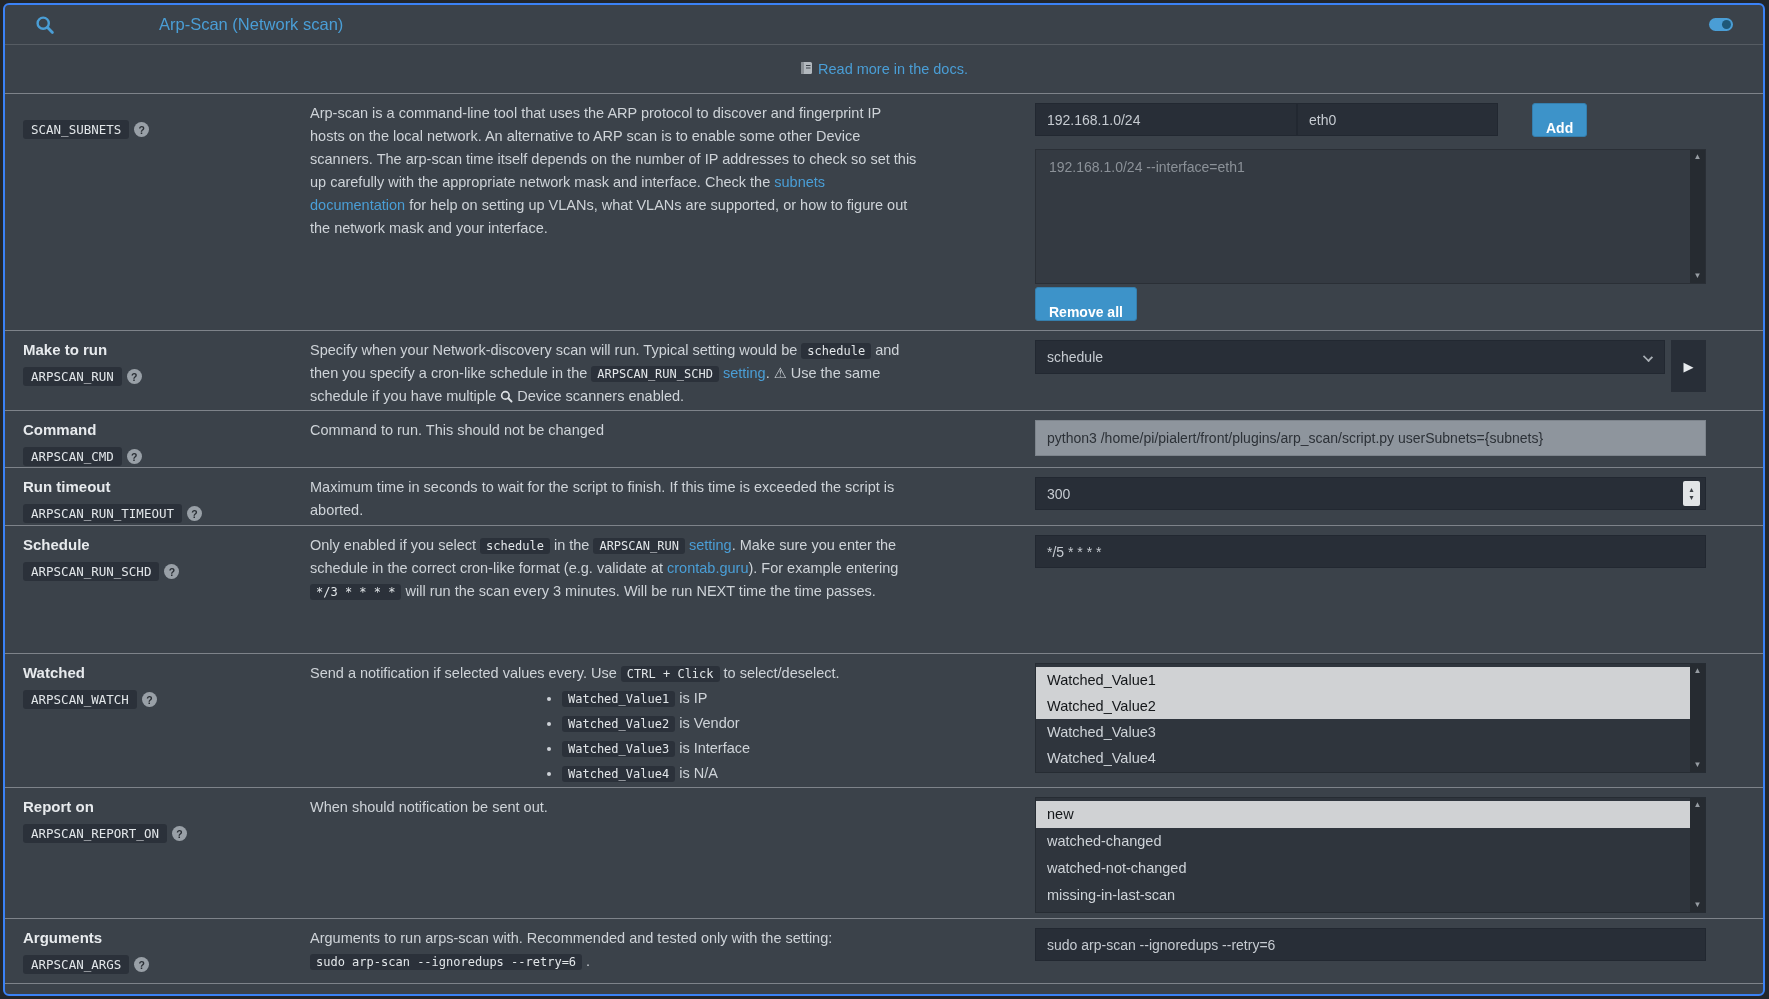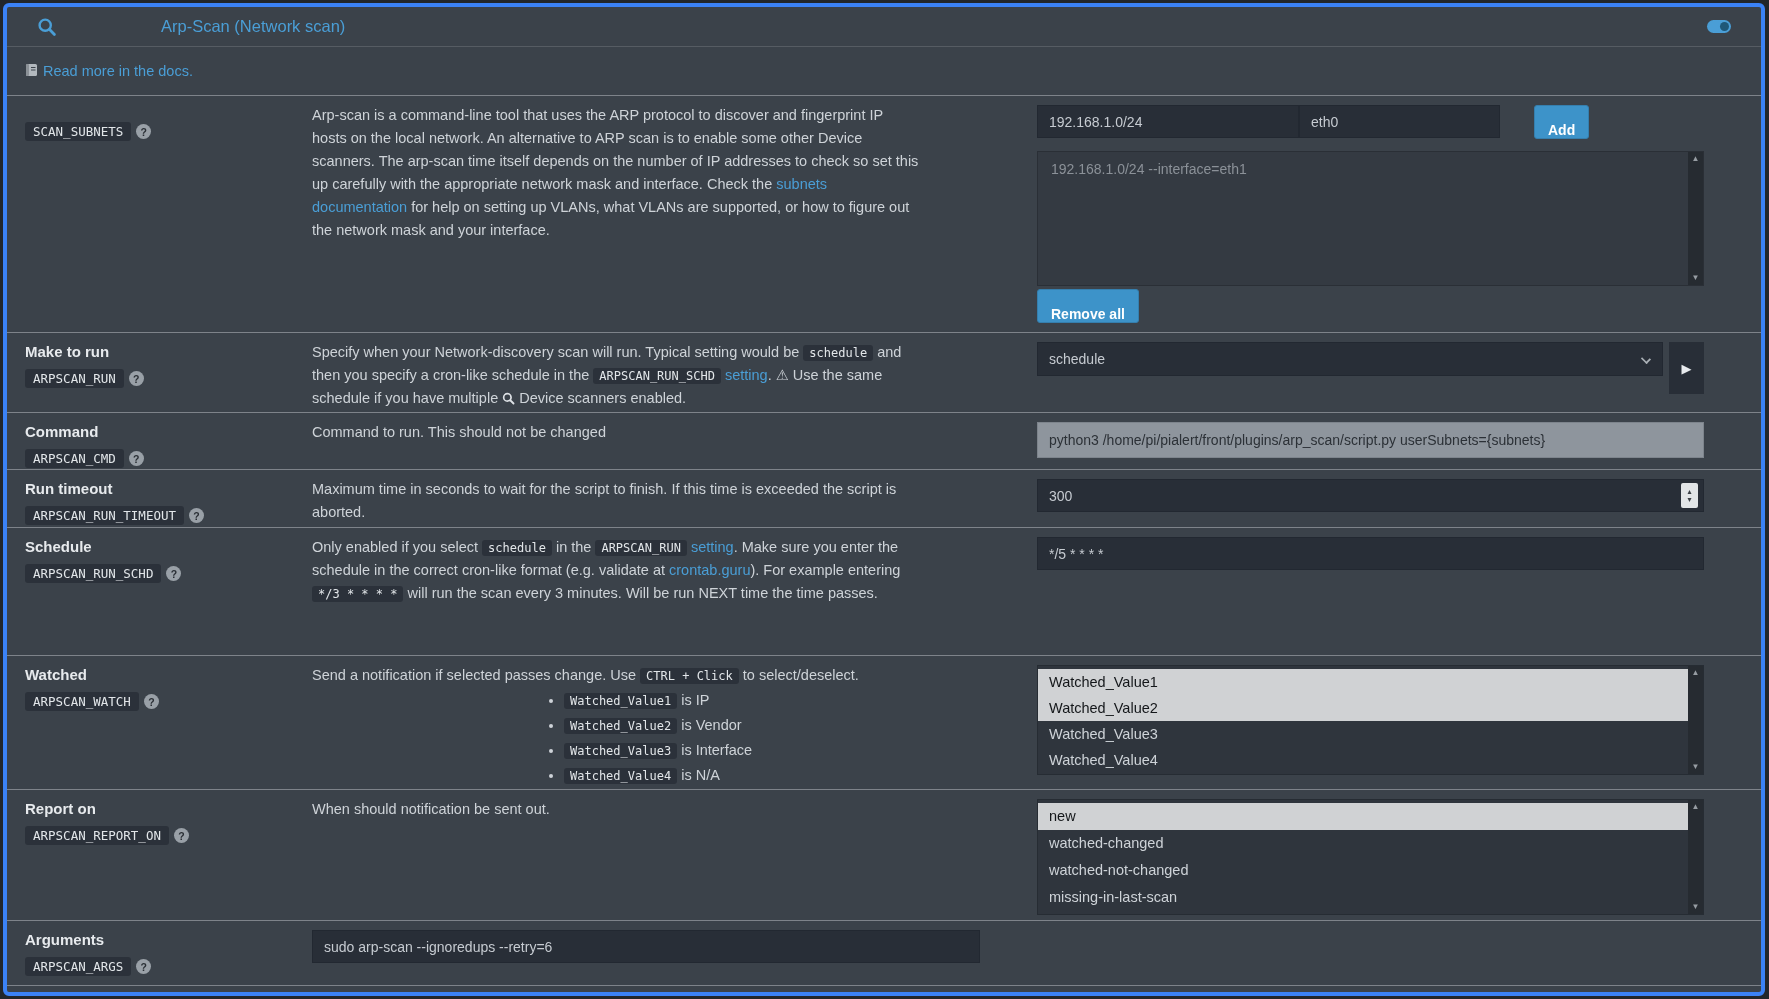--- a/index.html
+++ b/index.html
@@ -7,21 +7,21 @@
   body {
     font-family: "Liberation Sans", sans-serif;
     background: #22262b;
     color: #ced3d8;
     overflow: hidden;
   }
   .page { position: relative; width: 1769px; height: 999px; }
   .panel {
     position: absolute; left:3px; top:3px; width:1762px; height:993px;
     background: #3b424a;
-    border: 4px solid #3b82f6;
+    border: 2px solid #3b82f6;
     border-radius: 6px;
     overflow: hidden;
     display: flex; flex-direction: column;
   }
   
   .panel-header {
     height: 40px; flex: 0 0 40px;
     display: flex; align-items: center;
     border-bottom: 1px solid rgba(255,255,255,0.14);
     padding: 0 16px;
@@ -35,21 +35,21 @@
     margin-left: auto; margin-right: 14px;
     width: 24px; height: 13px; border-radius: 7px;
     background: #4a9ed6; position: relative; cursor: pointer;
   }
   .toggle .knob {
     position: absolute; right: 2px; top: 2px;
     width: 9px; height: 9px; border-radius: 50%;
     background: #1f5878;
   }
   
-  .docs-row { height: 48px; flex: 0 0 48px; display: flex; align-items: center; padding: 0 18px; }
+  .docs-row { height: 48px; flex: 0 0 48px; display: flex; align-items: center; padding: 0 18px; justify-content: center; }
   .docs-link { color: #4a9ed6; font-size: 14.5px; text-decoration: none; display: inline-flex; align-items: center; gap: 5px; cursor: pointer; }
   
   .srow {
     display: grid;
     grid-template-columns: 287px 725px 1fr;
     border-top: 1px solid #7e838a;
     padding: 8px 0 0 18px;
     overflow: hidden;
   }
   .r1 { height: 237px; flex: 0 0 237px; }
@@ -312,21 +312,21 @@
 
     <div class="srow r6">
       <div class="col-label">
         <div class="row-title">Watched</div>
         <div class="badge-line">
           <span class="code-badge">ARPSCAN_WATCH</span>
           <span class="help-icon">?</span>
         </div>
       </div>
       <div class="col-desc">
-        <span>Send a notification if selected passes change. Use </span><span class="code-inline">CTRL + Click</span><span> to select/deselect.</span>
+        <span>Send a notification if selected values every. Use </span><span class="code-inline">CTRL + Click</span><span> to select/deselect.</span>
         <ul class="watch-list">
           <li><span class="code-inline">Watched_Value1</span><span> is IP</span></li>
           <li><span class="code-inline">Watched_Value2</span><span> is Vendor</span></li>
           <li><span class="code-inline">Watched_Value3</span><span> is Interface</span></li>
           <li><span class="code-inline">Watched_Value4</span><span> is N/A</span></li>
         </ul>
       </div>
       <div class="col-ctrl">
         <div class="multibox mb-watch">
           <div class="mopt sel">Watched_Value1</div>
@@ -367,20 +367,26 @@
     </div>
 
     <div class="srow r8">
       <div class="col-label">
         <div class="row-title">Arguments</div>
         <div class="badge-line">
           <span class="code-badge">ARPSCAN_ARGS</span>
           <span class="help-icon">?</span>
         </div>
       </div>
+      <div class="col-desc">
+        <span>Arguments to run arps-scan with. Recommended and tested only with the setting:</span>
+        <div>
+          <span class="code-inline">sudo arp-scan --ignoredups --retry=6</span><span> .</span>
+        </div>
+      </div>
       <div class="col-ctrl">
         <input class="text-input" value="sudo arp-scan --ignoredups --retry=6" style="">
       </div>
     </div>
 
     <div class="panel-footer"></div>
   </div>
 </div>
 
 </body></html>

